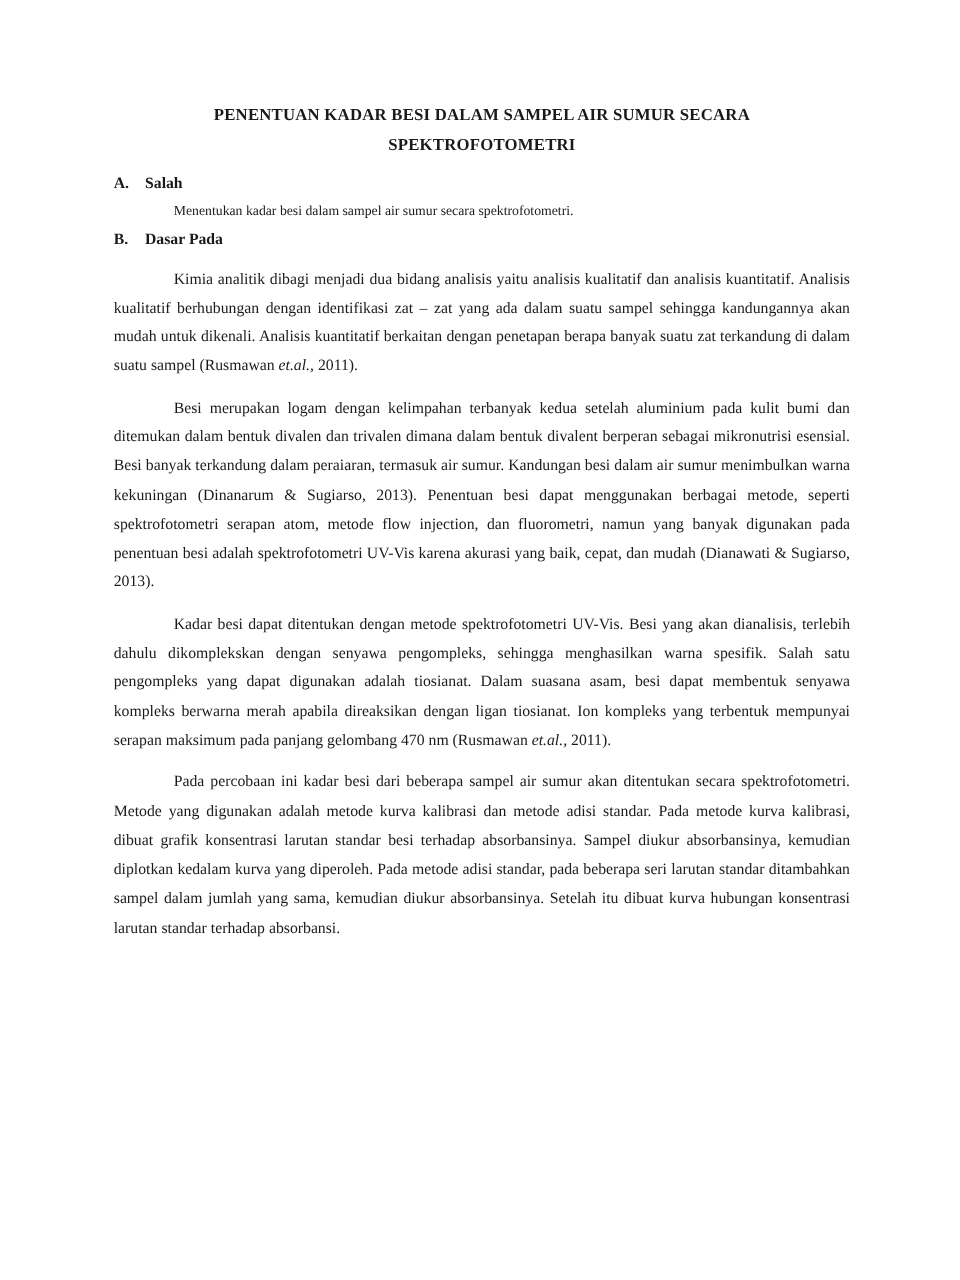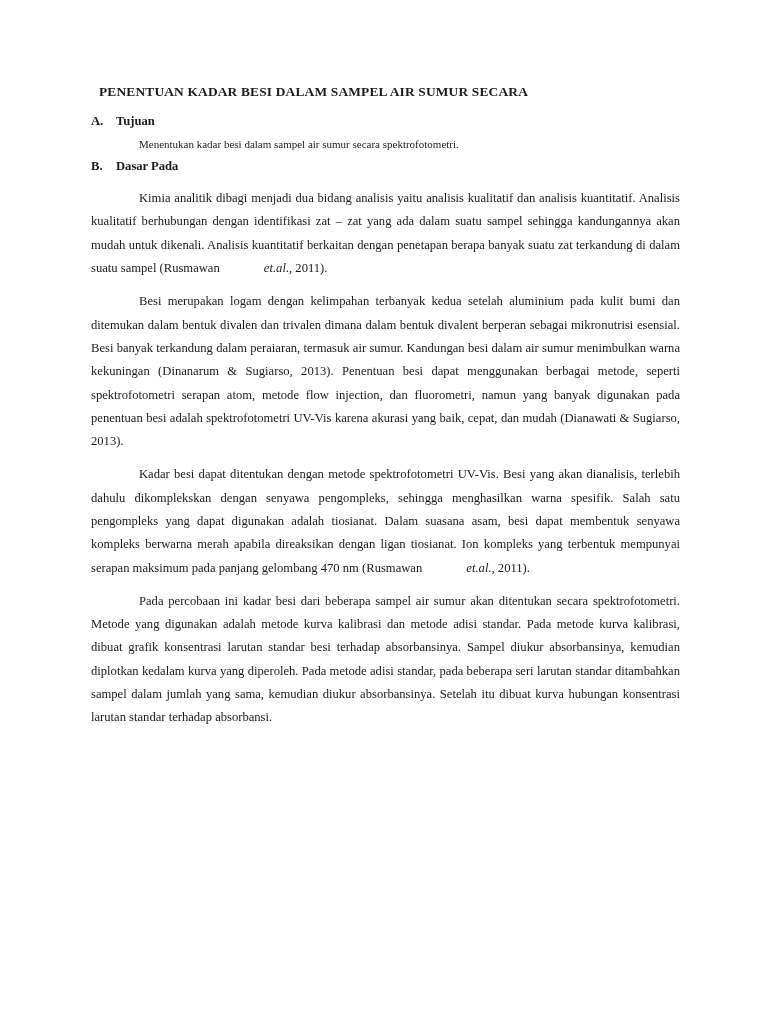--- a/index.html
+++ b/index.html
@@ -27,21 +27,21 @@
 
   .content {
     position: absolute;
     left: 91px;
     top: 80px;
     width: 589px;
   }
 
   
   .doc-title {
-    text-align: left;
+    text-align: center;
     font-weight: bold;
     font-size: 13.4px;
     line-height: 1.82;
     letter-spacing: 0.18px;
     margin: 0 0 6px 0;
     padding: 0 8px;
   }
   .doc-title .title-line {
     display: block;
   }
@@ -80,41 +80,41 @@
   .lead-line {
     font-size: 11px;
     line-height: 1.9;
     text-align: left;
     margin: 0;
     text-indent: 48px;
   }
 
   .ital {
     font-style: italic;
-    margin-left: 41px;
   }
 
   
   .after-heading {
     margin-top: 8px;
   }
 </style>
 </head>
 <body>
 
 <div class="page">
   <div class="content">
 
     <h1 class="doc-title">
       <span class="title-line">PENENTUAN KADAR BESI DALAM SAMPEL AIR SUMUR SECARA</span>
+      <span class="title-line">SPEKTROFOTOMETRI</span>
     </h1>
 
     <h2 class="section-heading">
       <span class="sec-marker">A.</span>
-      <span class="sec-label">Tujuan</span>
+      <span class="sec-label">Salah</span>
     </h2>
 
     <p class="lead-line">Menentukan kadar besi dalam sampel air sumur secara spektrofotometri.</p>
 
     <h2 class="section-heading">
       <span class="sec-marker">B.</span>
       <span class="sec-label">Dasar Pada</span>
     </h2>
 
     <p class="body-par after-heading">

